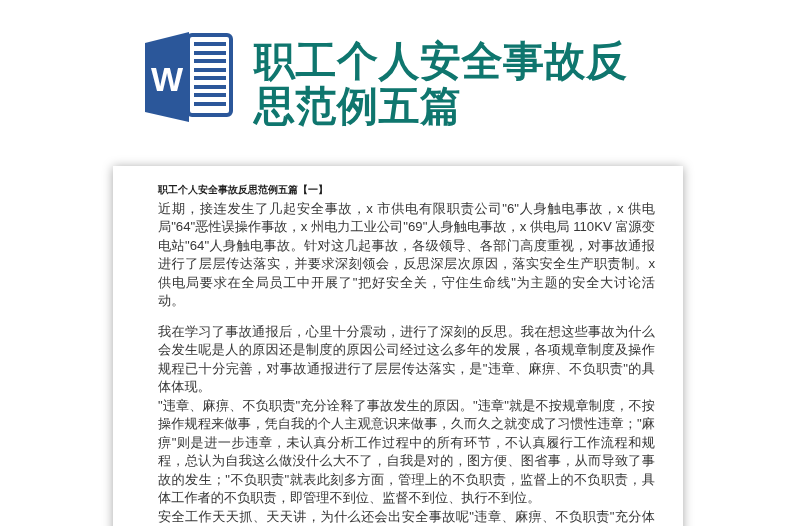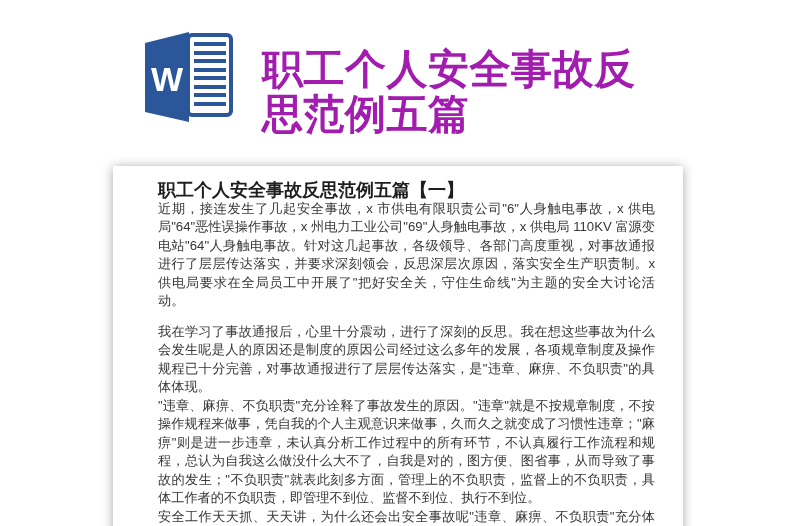--- a/index.html
+++ b/index.html
@@ -6,34 +6,34 @@
   body{
     width:800px;height:526px;overflow:hidden;position:relative;
     background:#ffffff;
     font-family:"Liberation Sans","DejaVu Sans",sans-serif;
   }
   .stage{position:absolute;inset:0;}
 
   
   .word-icon{position:absolute;left:145px;top:31px;width:90px;height:92px;}
   .page-title{
-    position:absolute;left:246px;top:31px;margin:16px;width:400px;
-    font-size:41px;line-height:45px;font-weight:700;color:#a21caf;
+    position:absolute;left:246px;top:31px;margin:8px;width:400px;
+    font-size:41px;line-height:45px;font-weight:700;color:#0f766e;
     letter-spacing:0.5px;
   }
 
   
   .paper{
     position:absolute;left:113px;top:166px;width:570px;height:580px;
     background:#ffffff;box-sizing:border-box;
     padding:15px 28px 0 45px;
     box-shadow:0 1px 10px rgba(0,0,0,0.35);
   }
   .doc-heading{
-    margin:0;font-size:18px;line-height:18.5px;font-weight:700;color:#1e1e1e;
+    margin:0;font-size:10px;line-height:18.5px;font-weight:700;color:#1e1e1e;
   }
   .doc-p{
     margin:0;font-size:13.2px;line-height:18.5px;color:#373737;
     text-align:justify;
   }
   .doc-p.gap-after{margin-bottom:12px;}
 </style>
 </head>
 <body>
 

